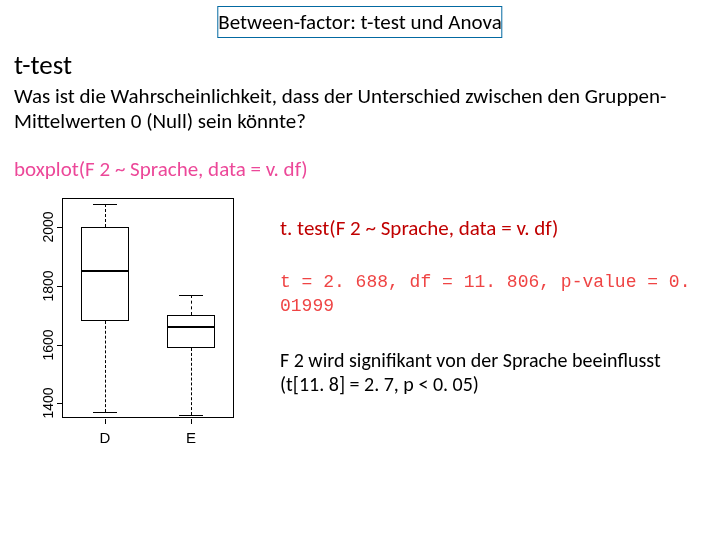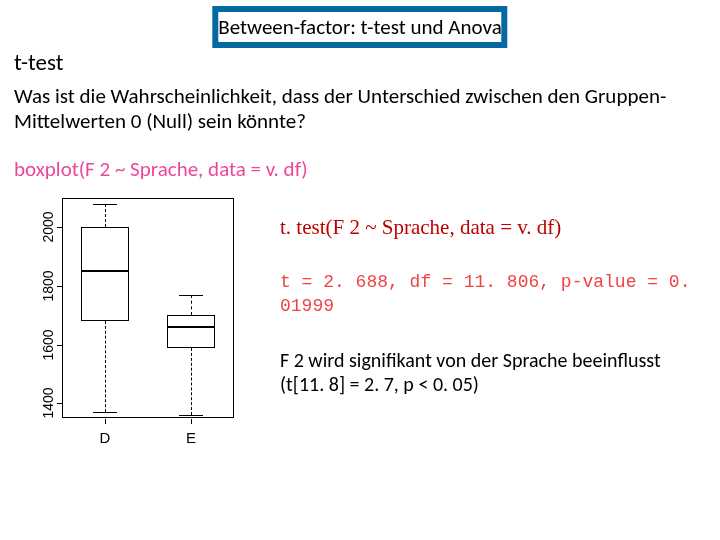--- a/index.html
+++ b/index.html
@@ -11,30 +11,30 @@
     font-size: 20px;
     color: #000;
     background: #fff;
     position: relative;
   }
   .title-box {
     position: absolute;
     top: 6px;
     left: 50%;
     transform: translateX(-50%);
-    border: 6px solid #0369a1;
+    border: 1px solid #0369a1;
     padding: 2px 0;
     background: #fff;
     font-size: 21px;
   }
   .heading {
     position: absolute;
     top: 48px;
     left: 14px;
-    font-size: 23px;
+    font-size: 27px;
   }
   .question {
     position: absolute;
     top: 84px;
     left: 14px;
     right: 14px;
     font-size: 21px;
     line-height: 1.2;
   }
   .code-red {
@@ -43,21 +43,20 @@
     left: 14px;
     color: #ec4899;
     font-size: 21px;
   }
   .code-red2 {
     position: absolute;
     top: 215px;
     left: 280px;
     color: #c00000;
     font-size: 21px;
-    font-family: Liberation Serif, serif;
   }
   .mono-out {
     position: absolute;
     top: 270px;
     left: 280px;
     right: 20px;
     font-family: "Courier New", monospace;
     font-size: 18px;
     line-height: 1.35;
     color: #ef4444;

